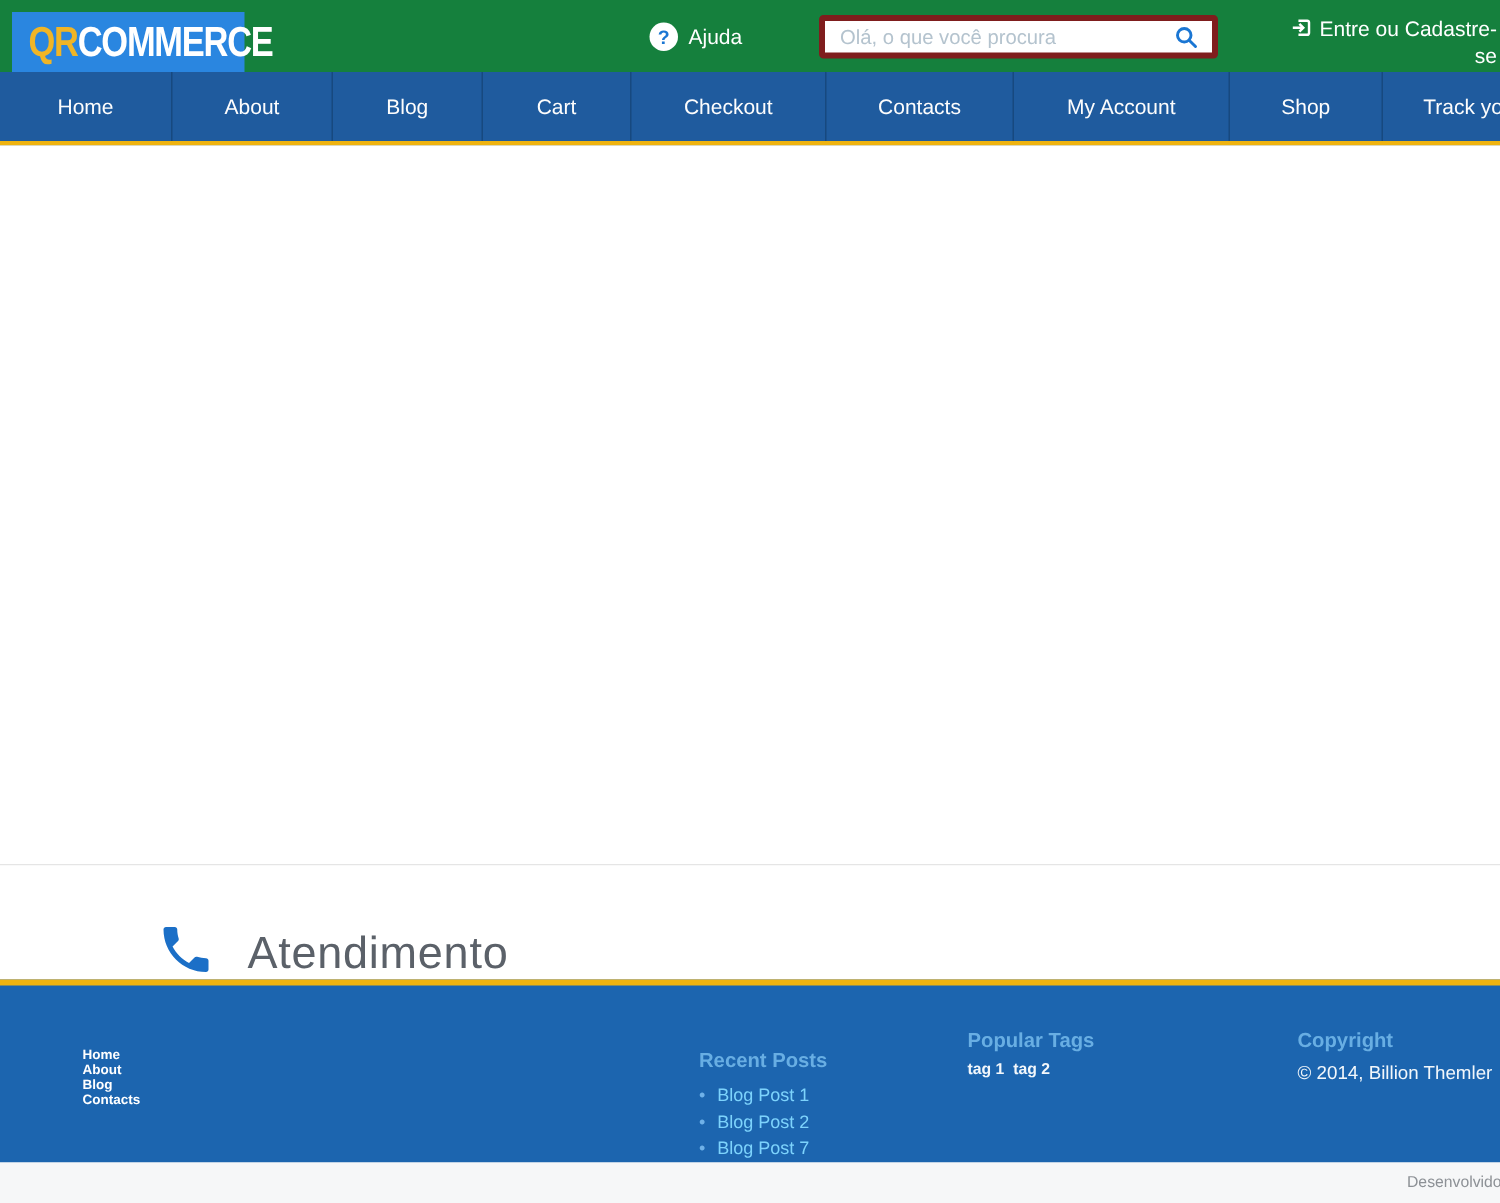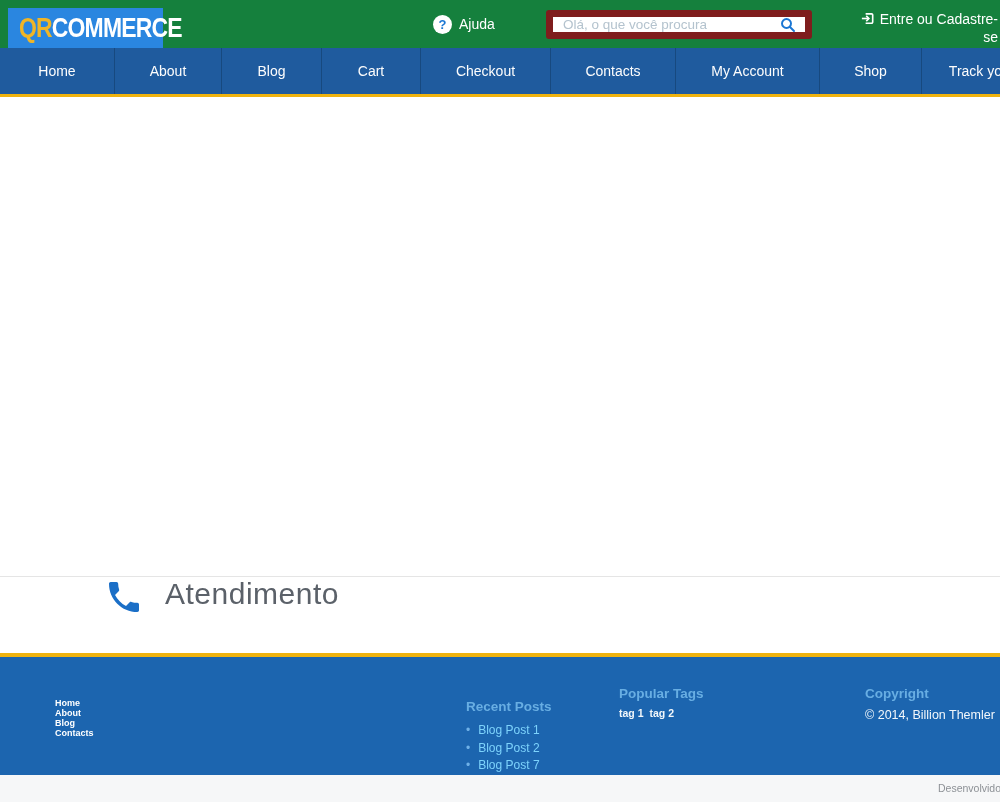--- a/index.html
+++ b/index.html
@@ -17,21 +17,21 @@
   .logo-commerce { color:#ffffff; }
 
   .help { position:absolute; left:433px; top:0; height:48px; display:flex;
     align-items:center; gap:7px; color:#fff; font-size:14px; cursor:pointer; }
   .q-circle { width:19px; height:19px; border-radius:50%; background:#fff;
     color:#1a76d3; font-weight:bold; font-size:13px; display:flex;
     align-items:center; justify-content:center; }
 
   .search-box { position:absolute; left:546px; top:10px; width:266px; height:29px;
     background:#fff; border-radius:3px; display:flex; 
-    border:7px solid #7f1d1d; }
+    border:4px solid #7f1d1d; }
   .search-input { flex:1; border:none; outline:none; background:transparent;
     padding:0 8px 0 10px; font-size:13.5px; color:#444;
     font-family:"Liberation Sans", sans-serif; }
   .search-input::placeholder { color:#b4c3ce; opacity:1; }
   .search-btn { border:none; background:transparent; padding:0 8px 0 2px;
     cursor:pointer; display:flex; align-items:center; }
 
   .login { position:absolute; left:848px; top:10px; width:150px; color:#fff;
     font-size:14px; text-align:right; line-height:18px; cursor:pointer; }
   .login-icon { vertical-align:-2px; margin-right:5px; }
@@ -51,38 +51,38 @@
   .nav-item:nth-child(7){ width:144px;text-align:right; }
   .nav-item:nth-child(8){ width:102px; }
   .nav-item:nth-child(9){ width:160px; }
 
   
   .content { width:1000px; height:480px; background:#fff;
     border-bottom:1px solid #e5e5e5; }
 
   
   .support { width:1000px; height:76px; background:#fff; display:flex;
-    align-items:flex-start; padding-left:104px; }
+    align-items:flex-end; padding-left:104px; }
   .phone-icon { width:40px; height:40px; margin-right:21px; }
   .support-title { font-size:30px; color:#5b6169; letter-spacing:.5px; }
 
   
   .footer { position:relative; width:1000px; height:122px; background:#1c65af;
     border-top:4px solid #efb30f; color:#fff; }
   .footer-links { position:absolute; left:55px; top:41px; }
   .footer-link { display:block; color:#fff; text-decoration:none; font-size:9px;
     line-height:10px; font-weight:600; cursor:pointer; }
   .f-col-title { color:#68aee3; font-size:13.5px; font-weight:bold; }
   .recent-posts { position:absolute; left:466px; top:42px; }
   .post-list { list-style:none; margin-top:8px; }
   .post-item { font-size:12px; line-height:17.5px; color:#7dd3fc;
     cursor:pointer; }
   .post-item::before { content:"•"; color:#6fb1e8; margin-right:8px;
     font-size:12px; }
-  .popular-tags { position:absolute; left:619px; top:29px; }
+  .popular-tags { position:absolute; left:645px; top:29px; }
   .tag-list { margin-top:2px; }
   .tag { font-size:10.5px; font-weight:600; color:#f2f7fb; margin-right:6px;
     cursor:pointer; }
   .copyright { position:absolute; left:865px; top:29px; white-space:nowrap; }
   .copyright-text { display:block; margin-top:7px; font-size:12.5px;
     color:#f2f7fb; }
 
   
   .bottom-bar { position:relative; width:1000px; height:27px; background:#f6f7f8; }
   .bottom-text { position:absolute; left:938px; top:7px; font-size:10.5px;

